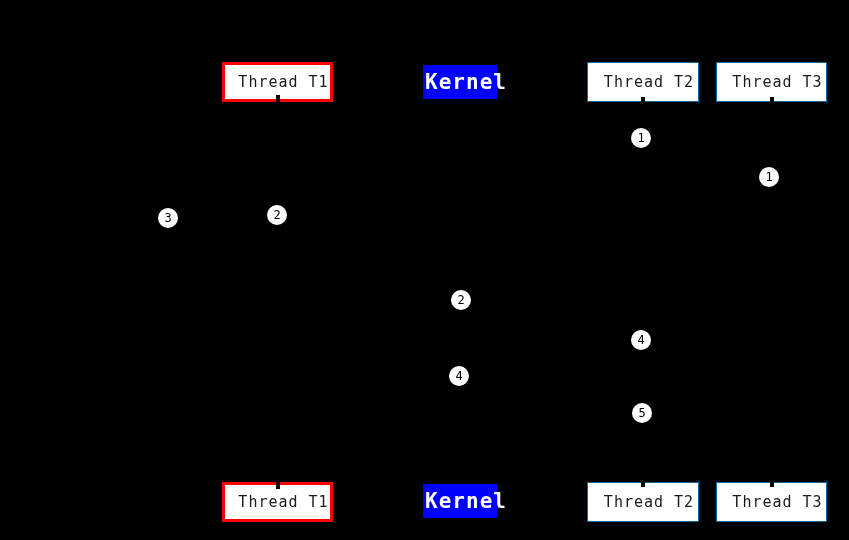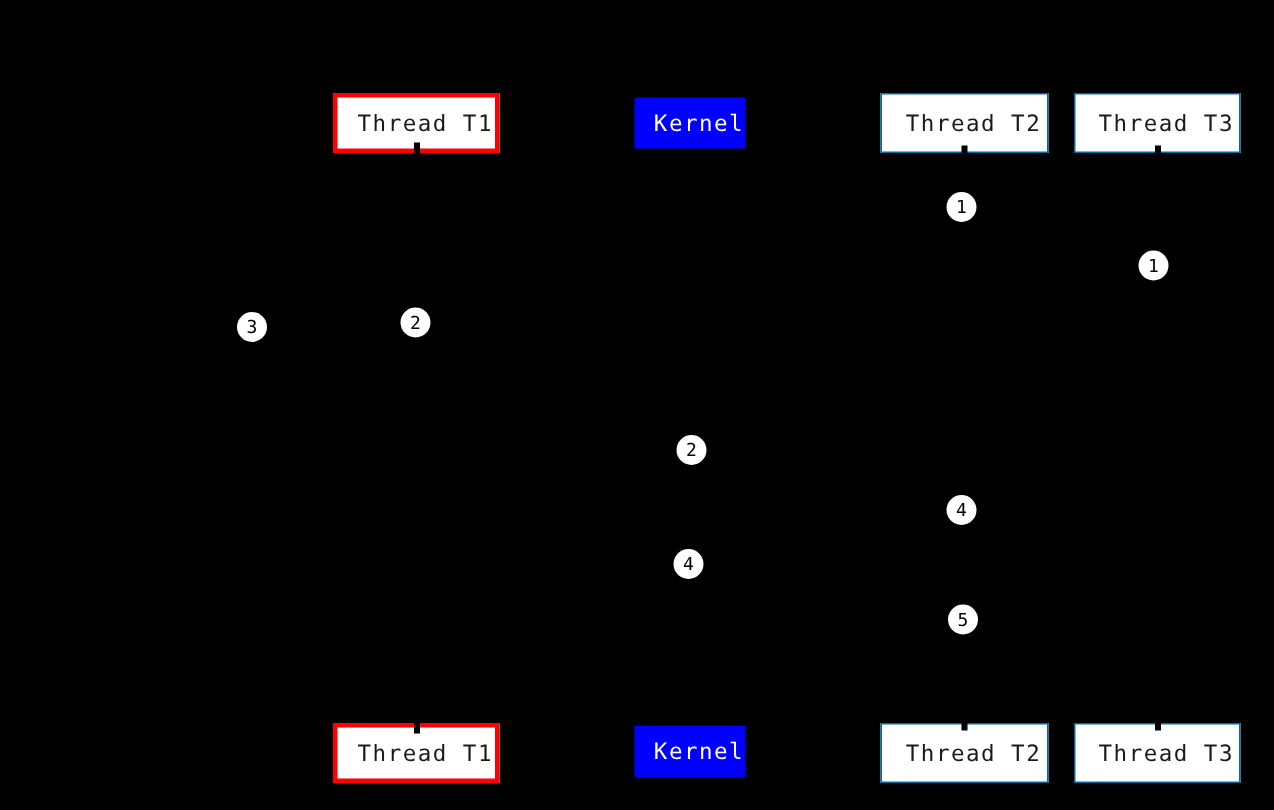--- a/index.html
+++ b/index.html
@@ -28,23 +28,24 @@
     color: #1a1a1a;
     font-size: 15px;
     letter-spacing: 1px;
     white-space: nowrap;
   }
   .border-red  { border: 3px solid #ff0000; }
   .border-blue { border: 1px solid #0369a1; }
   .kernel-box {
     background: #0000ff;
     color: #ffffff;
-    font-size: 15px;
+    font-size: 21px;
     letter-spacing: 1px;
     white-space: nowrap;
+    font-weight: bold;
   }
   
   .notch {
     position: absolute;
     left: 50%;
     transform: translateX(-50%);
     width: 4px;
     background: #000000;
   }
   .notch-bottom { bottom: -3px; height: 7px; }

